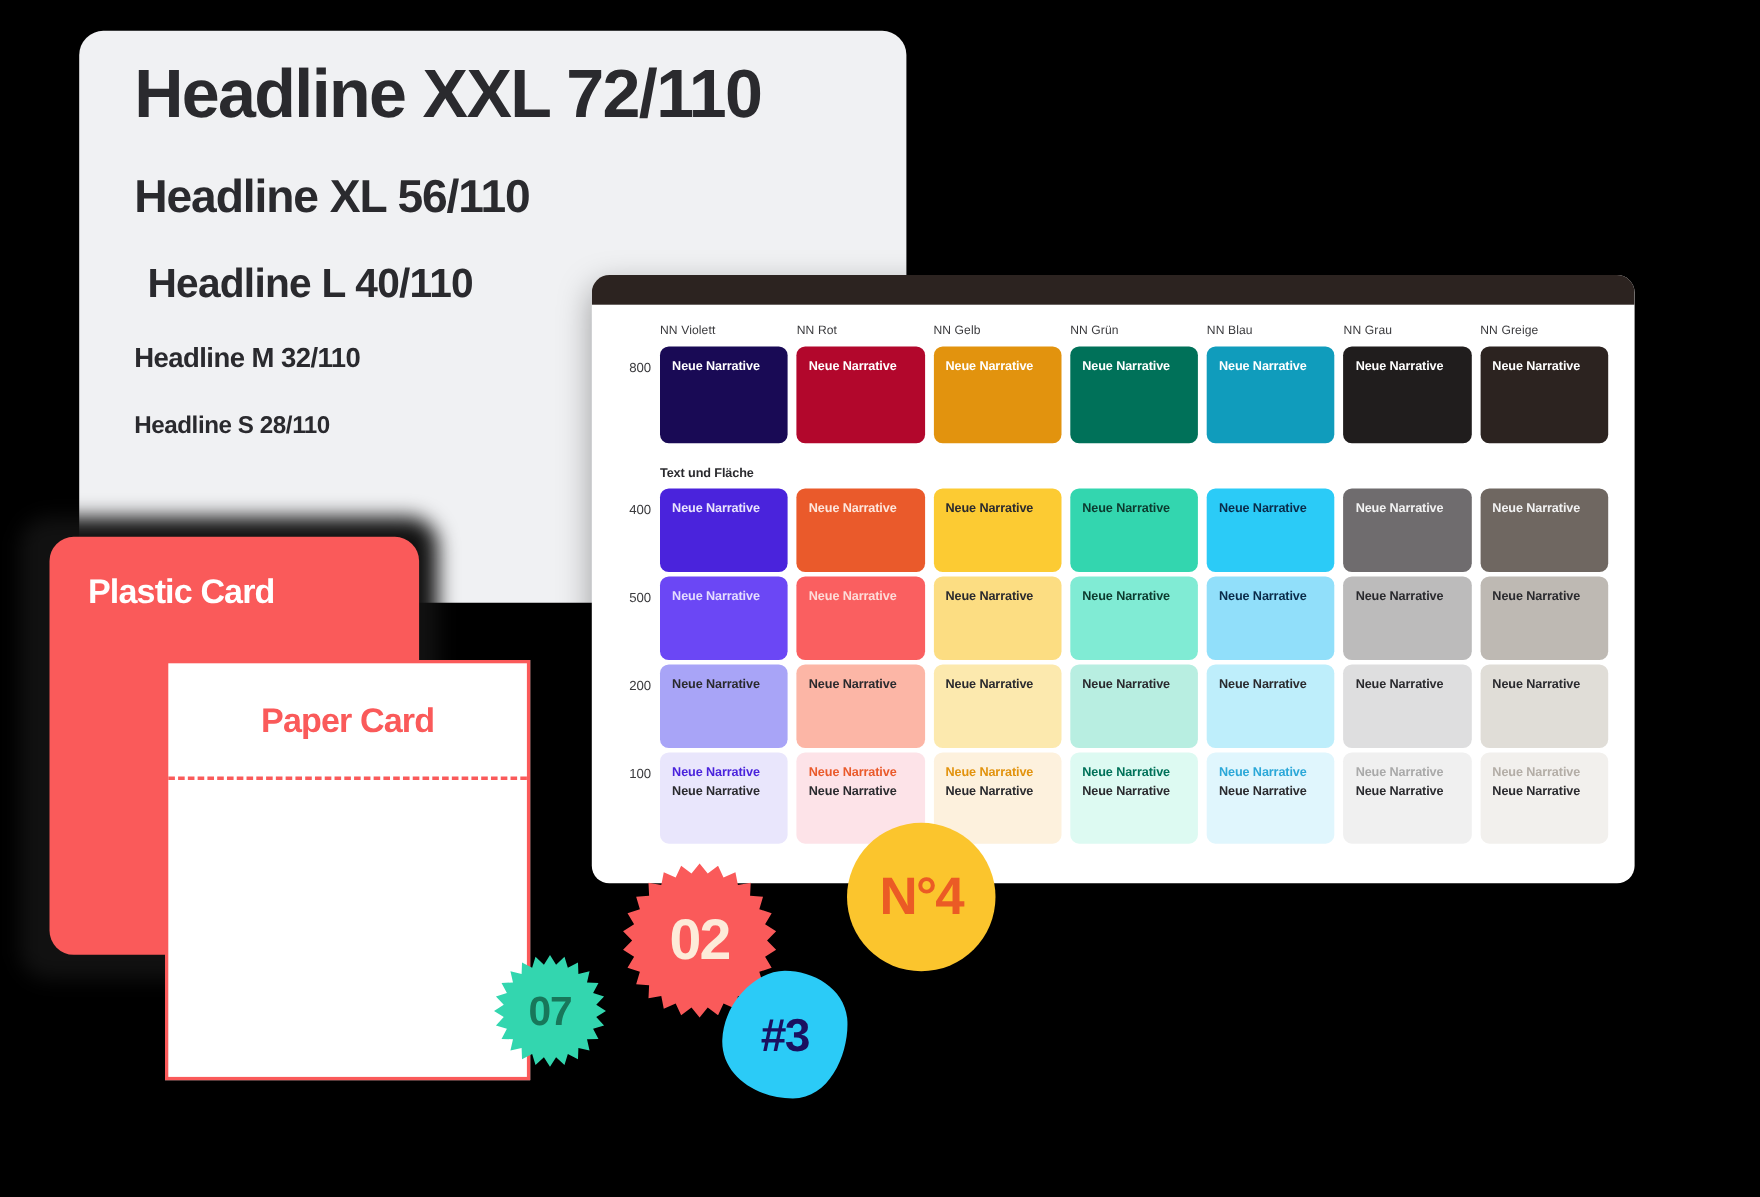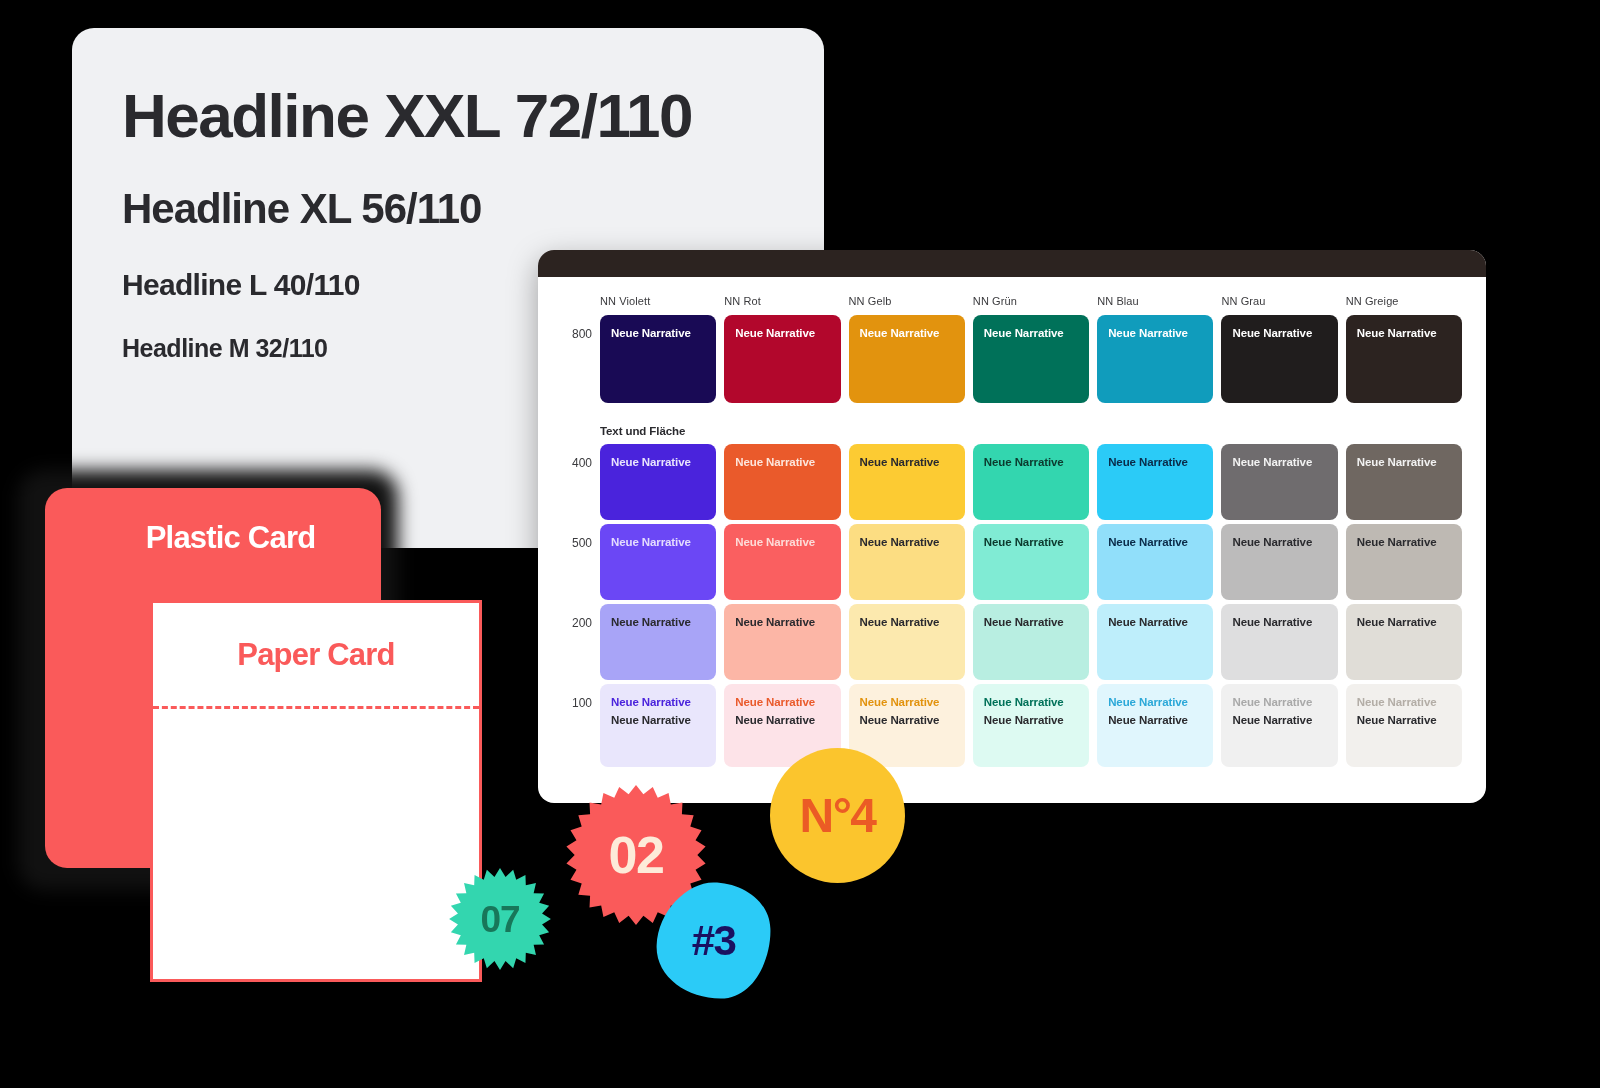--- a/index.html
+++ b/index.html
@@ -19,33 +19,33 @@
   
   #typo-card {
     position: absolute;
     left: 72px;
     top: 28px;
     width: 752px;
     height: 520px;
     background: #F0F1F3;
     border-radius: 22px;
     box-sizing: border-box;
-    padding: 54px 0 0 50px;
+    padding: 24px 0 0 50px;
     z-index: 3;
   }
   .headline {
     color: #2A2A2E;
     font-weight: 800;
     letter-spacing: -0.5px;
     line-height: 1.1;
     white-space: nowrap;
   }
   .hl-xxl { font-size: 62px; margin: 0 0 36px 0; letter-spacing: -1.5px; }
   .hl-xl  { font-size: 42px; margin: 0 0 36px 0; letter-spacing: -1.0px; }
-  .hl-l   { font-size: 30px; margin: 0 0 34px 0; letter-spacing: -0.7px; }
+  .hl-l   { font-size: 37px; margin: 0 0 34px 12px; letter-spacing: -0.7px; }
   .hl-m   { font-size: 25px; margin: 0 0 34px 0; letter-spacing: -0.5px; }
   .hl-s   { font-size: 22px; margin: 0 0 0 0;    letter-spacing: -0.4px; }
 
   
   #plastic-shadow {
     position: absolute;
     left: 18px;
     top: 470px;
     width: 380px;
     height: 420px;
@@ -226,25 +226,26 @@
   .badge .badge-text { position: relative; z-index: 2; line-height: 1; }
 </style>
 </head>
 <body>
 
 <div id="typo-card">
   <div class="headline hl-xxl">Headline XXL 72/110</div>
   <div class="headline hl-xl">Headline XL 56/110</div>
   <div class="headline hl-l">Headline L 40/110</div>
   <div class="headline hl-m">Headline M 32/110</div>
+  <div class="headline hl-s">Headline S 28/110</div>
 </div>
 
 <div id="plastic-shadow"></div>
 <div id="plastic-card" style="background: rgb(250, 90, 90);">
-  <div class="card-title" style="color: rgb(255, 255, 255); text-align: center;">Plastic Card</div>
+  <div class="card-title" style="color: rgb(255, 255, 255);">Plastic Card</div>
 </div>
 
 <div id="paper-card" style="background: rgb(255, 255, 255); border-color: rgb(250, 90, 90);">
   <div class="card-title" style="color: rgb(250, 90, 90);">Paper Card</div>
   <div id="paper-perf" style="border-top-color: rgb(250, 90, 90);"></div>
 </div>
 
 <div id="palette-window">
   <div id="palette-titlebar" style="background: rgb(44, 35, 32);"></div>
   <div id="palette-body">

